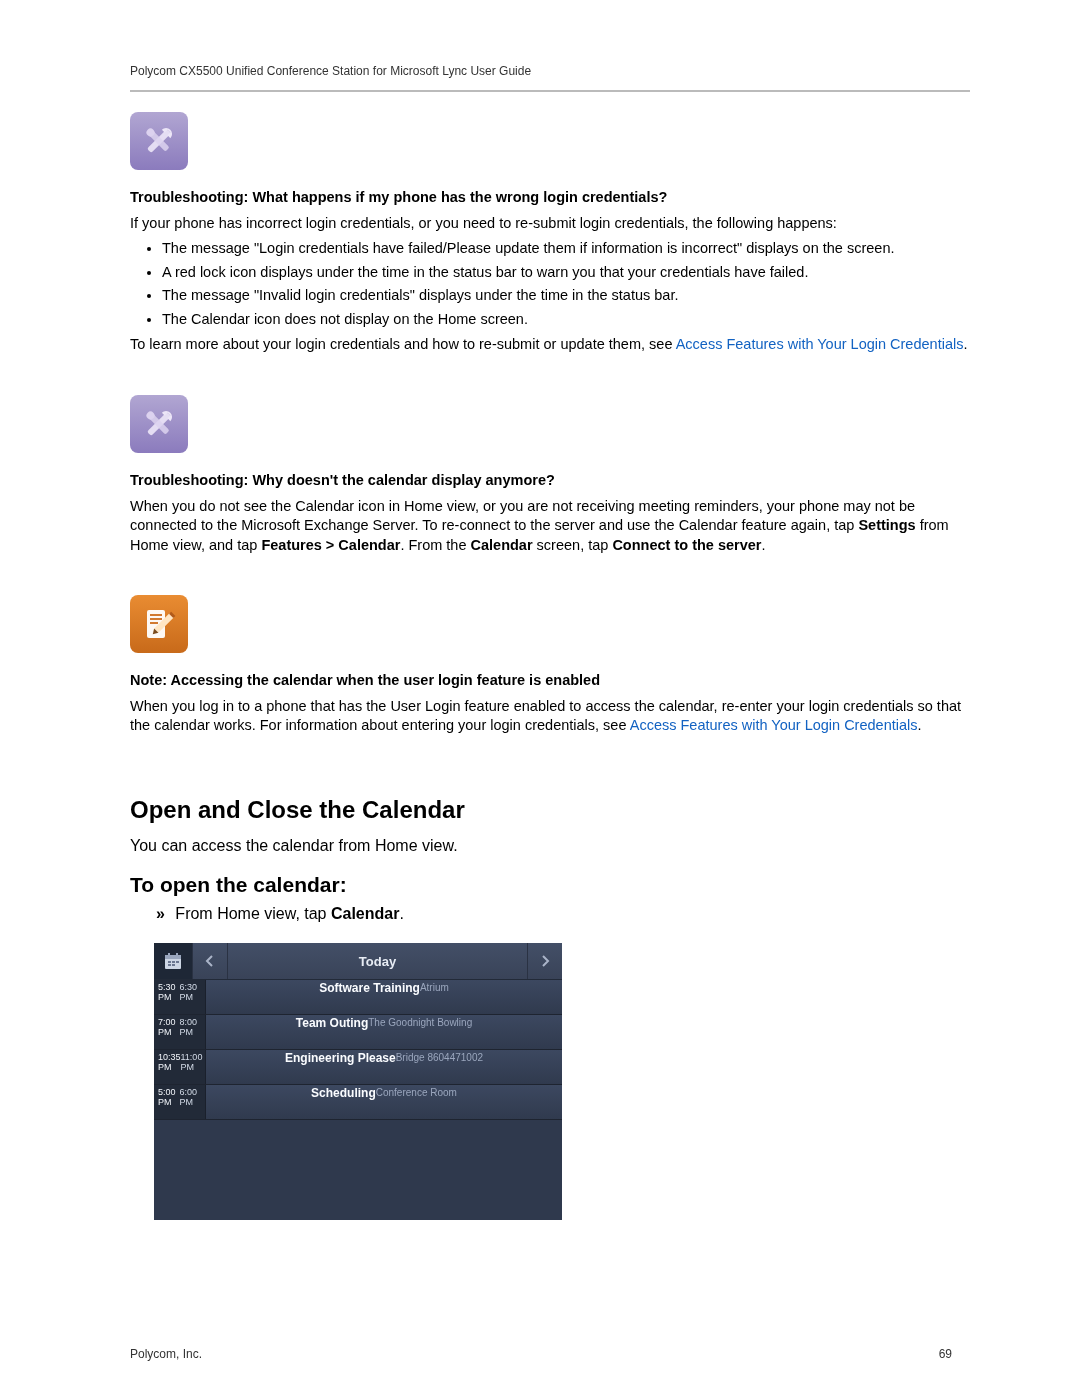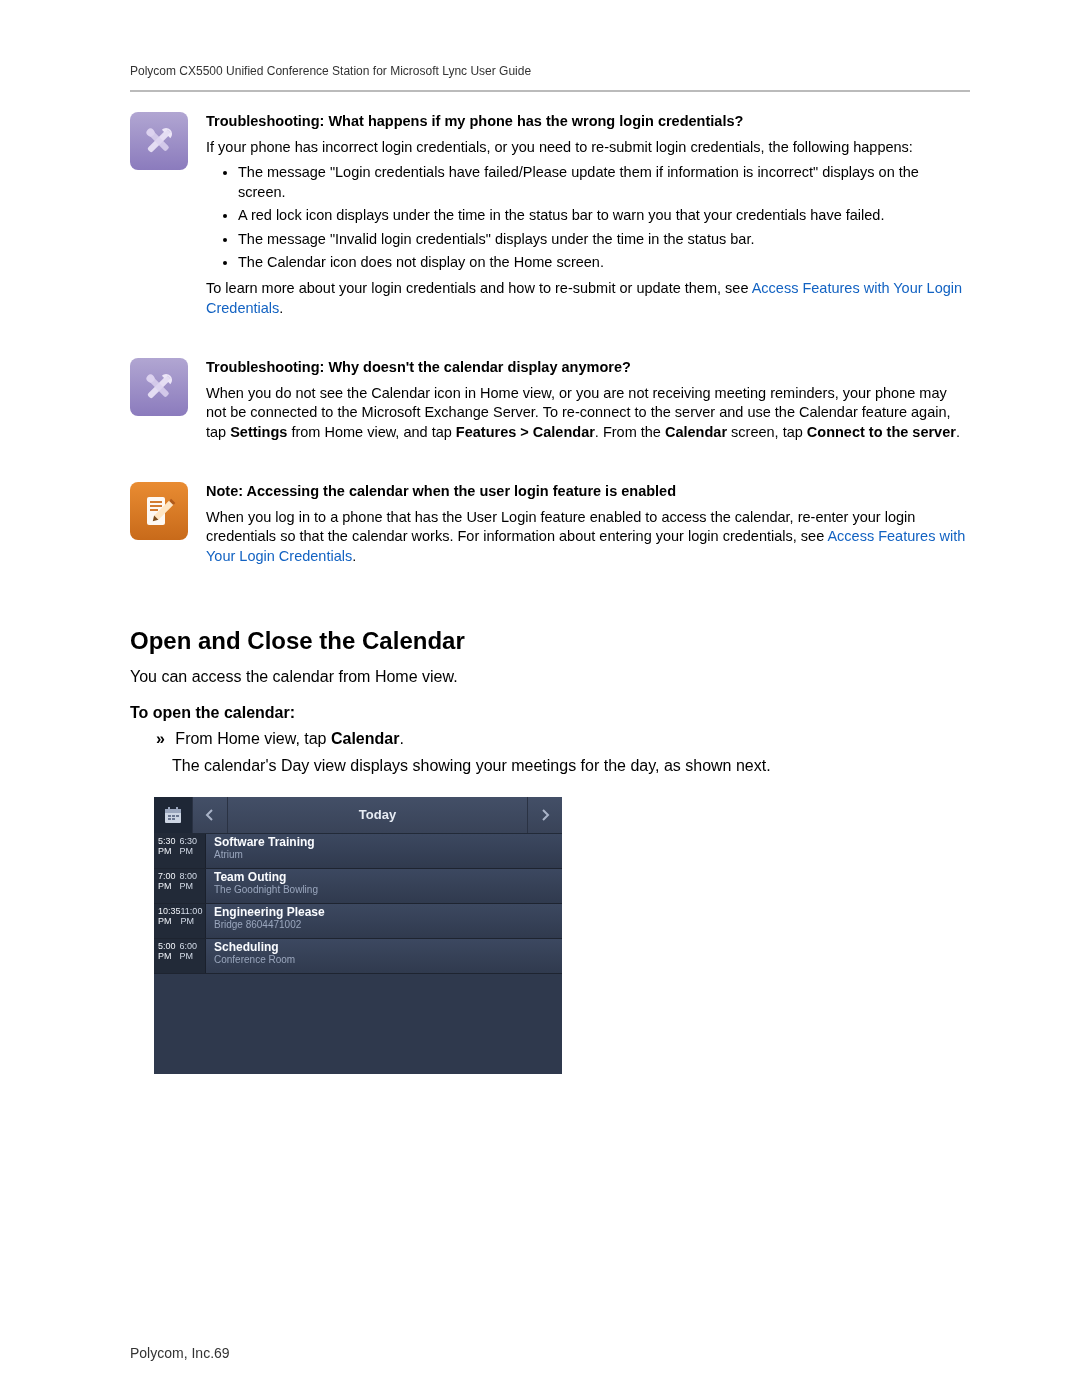--- a/index.html
+++ b/index.html
@@ -25,20 +25,21 @@
   hr.topline {
     border: none;
     border-top: 2px solid #bbb;
     margin: 0 0 20px 0;
   }
 
   .note-block {
     display: flex;
     gap: 18px;
     margin-bottom: 40px;
+    flex-direction: column;
   }
   .note-icon {
     width: 58px;
     height: 58px;
     flex: 0 0 58px;
     border-radius: 8px;
     display: flex;
     align-items: center;
     justify-content: center;
   }
@@ -73,21 +74,21 @@
     font-size: 24px;
     margin: 60px 0 10px 0;
   }
   .body-text {
     font-size: 16px;
     line-height: 1.45;
     margin: 6px 0;
   }
   .sub-heading {
     font-weight: bold;
-    font-size: 16px;
+    font-size: 21px;
     margin: 16px 0 8px 0;
   }
   .step-line {
     font-size: 16px;
     margin: 6px 0 6px 26px;
   }
   .raquo { font-weight: bold; margin-right: 6px; }
 
   
   .cal-shot {
@@ -134,32 +135,34 @@
     justify-content: space-around;
     padding: 2px 4px;
     box-sizing: border-box;
     border-right:1px solid #1a202c;
   }
   .cal-times .t1 { color:#f2f5fa;}
   .cal-event {
     flex:1;
     padding: 2px 8px;
     display:flex;
-    flex-direction: column;
+    flex-direction: row;
+    justify-content: center;
   }
   .cal-event .title { font-weight:bold; font-size:12px; line-height:1.1; color:#fafcff;}
   .cal-event .loc { font-size:10px; color:#9aa6bd; line-height:1.1;}
 
   .footer {
     position: absolute;
     bottom: 40px;
     left: 130px;
-    right: 111px;
-    display: flex;
-    font-size: 14px;
+    right: 128px;
+    display: flex;
+    justify-content: space-between;
+    font-size: 12px;
     color: #333;
   }
 </style>
 </head>
 <body>
 
 <div class="page">
   <div class="header">Polycom CX5500 Unified Conference Station for Microsoft Lync User Guide</div>
   <hr class="topline">
 
@@ -234,21 +237,20 @@
     </div>
   </div>
 
   <h2 class="section-title">Open and Close the Calendar</h2>
   <div class="body-text">You can access the calendar from Home view.</div>
   <div class="sub-heading">To open the calendar:</div>
   <div class="step-line">
     <span class="raquo">»</span>
     <span>From Home view, tap </span><span class="bold">Calendar</span><span>.</span>
   </div>
-  <div class="body-text" style="margin-left:42px;">The calendar's Day view displays showing your meetings for the day, as shown next.</div>
 
   <div class="cal-shot">
     <div class="cal-top">
       <div class="cell iconcell">
         <svg width="20" height="20" viewBox="0 0 20 20">
             <rect x="2" y="4" width="16" height="14" fill="#cdd6e4" rx="1"></rect>
             <rect x="2" y="4" width="16" height="4" fill="#9aa6bd"></rect>
             <rect x="5" y="2" width="2" height="4" fill="#9aa6bd"></rect>
             <rect x="13" y="2" width="2" height="4" fill="#9aa6bd"></rect>
             <rect x="5" y="10" width="3" height="2" fill="#6a7690"></rect>

